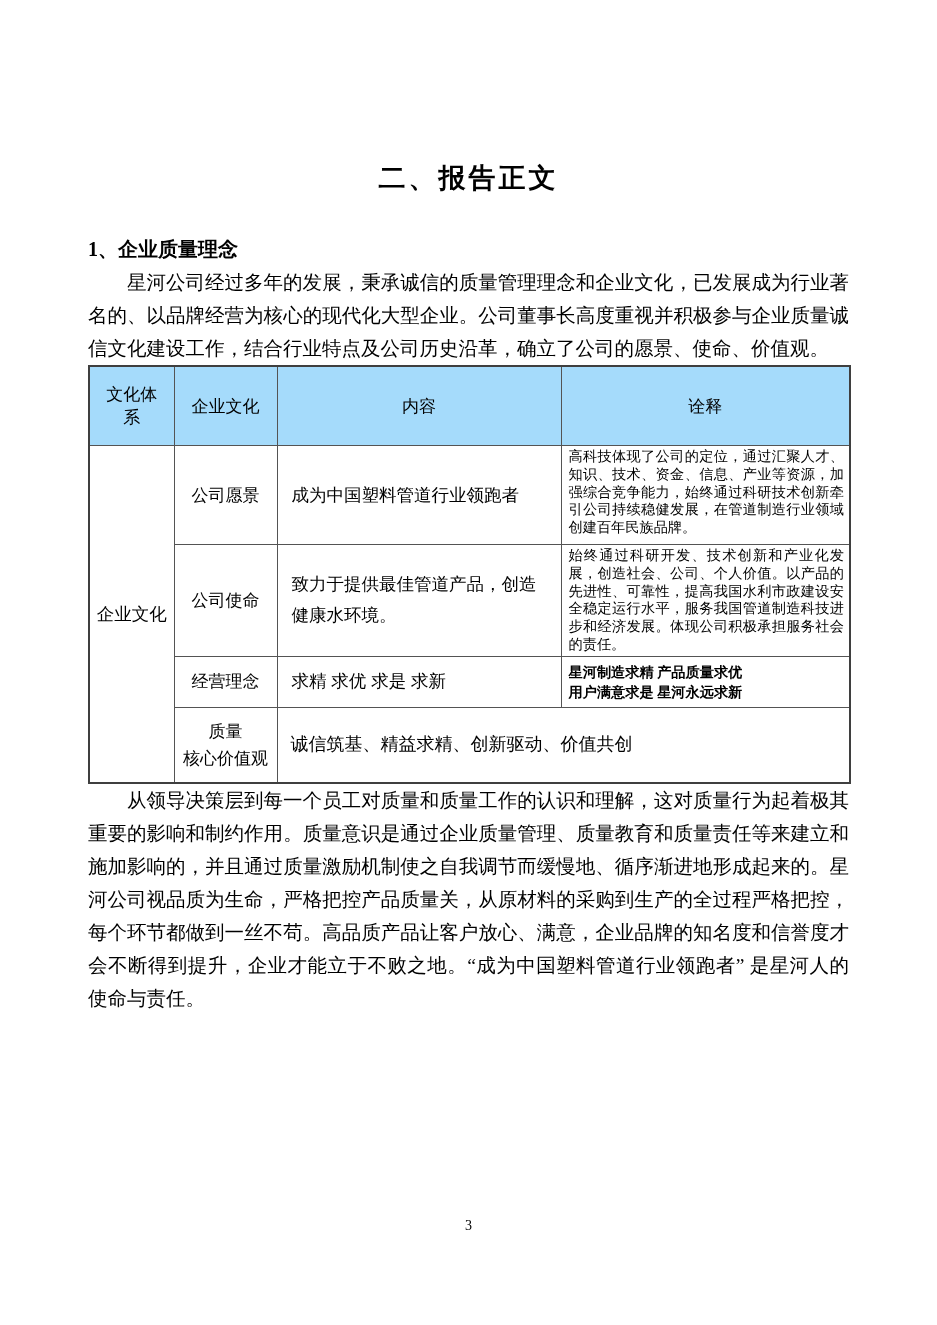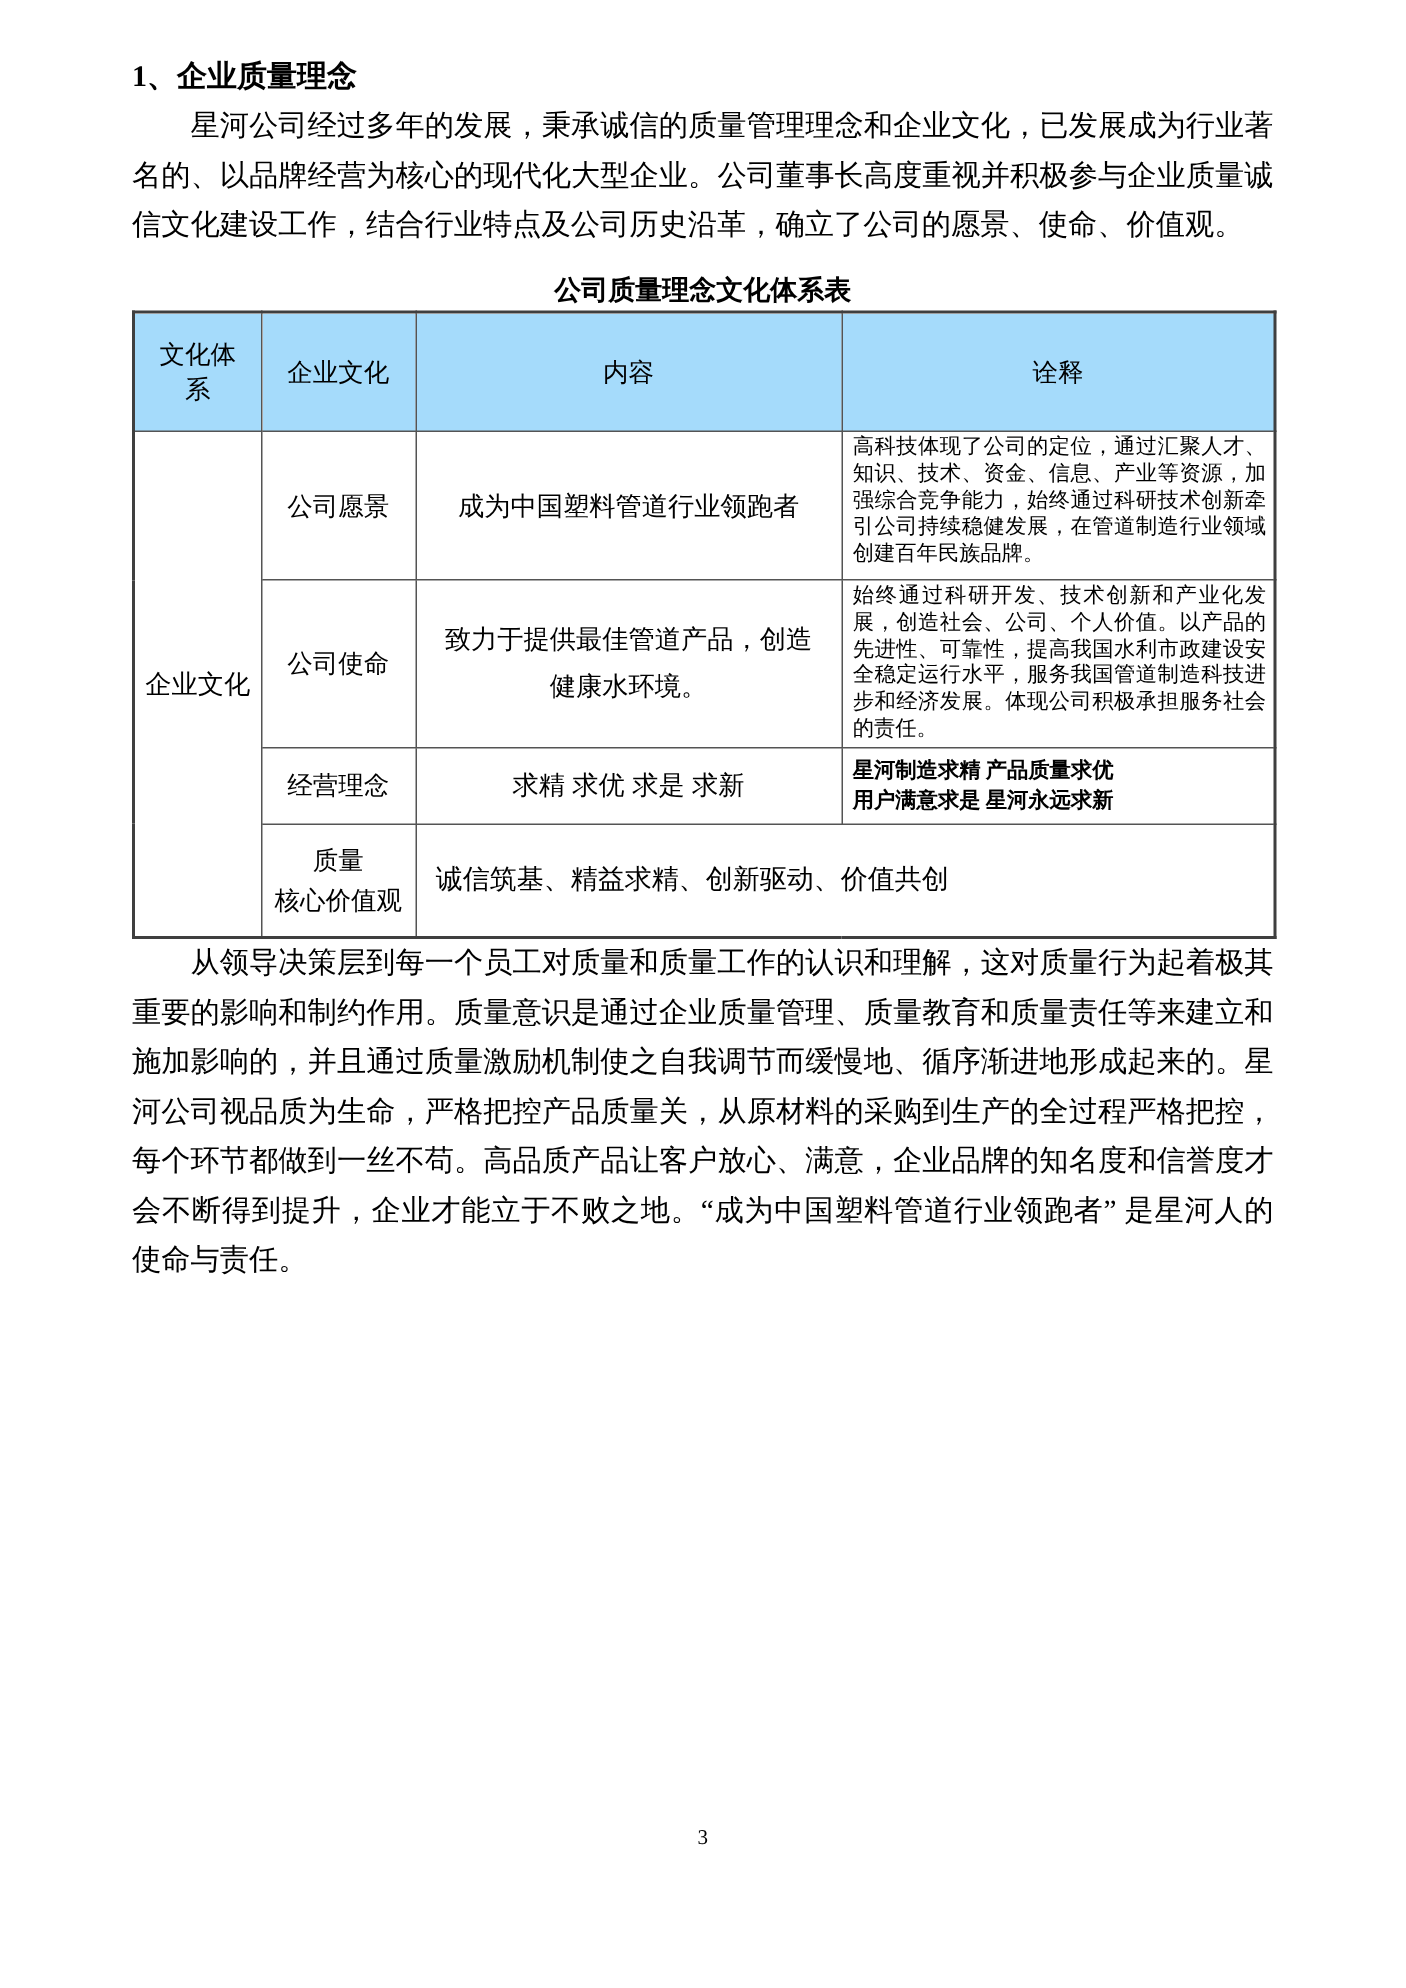--- a/index.html
+++ b/index.html
@@ -78,21 +78,21 @@
   }
   td.name-cell {
     text-align: center;
     font-family: "Liberation Sans", sans-serif;
     font-size: 17px;
     line-height: 27px;
     vertical-align: middle;
     white-space: pre-line;
   }
   td.content-cell {
-    text-align: center;
+    text-align: left;
     font-family: "Liberation Sans", sans-serif;
     font-size: 17.5px;
     line-height: 31px;
     vertical-align: middle;
     padding: 0 14px;
   }
   td.content-cell.values-cell {
     text-align: left;
     padding-left: 13px;
     font-size: 18px;
@@ -124,26 +124,26 @@
     text-align: center;
     font-size: 14px;
     font-family: "Liberation Serif", serif;
   }
 </style>
 </head>
 <body>
 
 <div class="content">
 
+  <h1 class="doc-title">二、报告正文</h1>
 
   <h2 class="section-heading">1、企业质量理念</h2>
 
   <p class="body-para para-1">星河公司经过多年的发展，秉承诚信的质量管理理念和企业文化，已发展成为行业著名的、以品牌经营为核心的现代化大型企业。公司董事长高度重视并积极参与企业质量诚信文化建设工作，结合行业特点及公司历史沿革，确立了公司的愿景、使命、价值观。</p>
 
-  <div class="table-title">公司质量理念文化体系表</div>
 
   <table class="culture-table">
     <colgroup>
       <col style="width:85px">
       <col style="width:103px">
       <col style="width:284px">
       <col style="width:289px">
     </colgroup>
     <thead>
       <tr>

